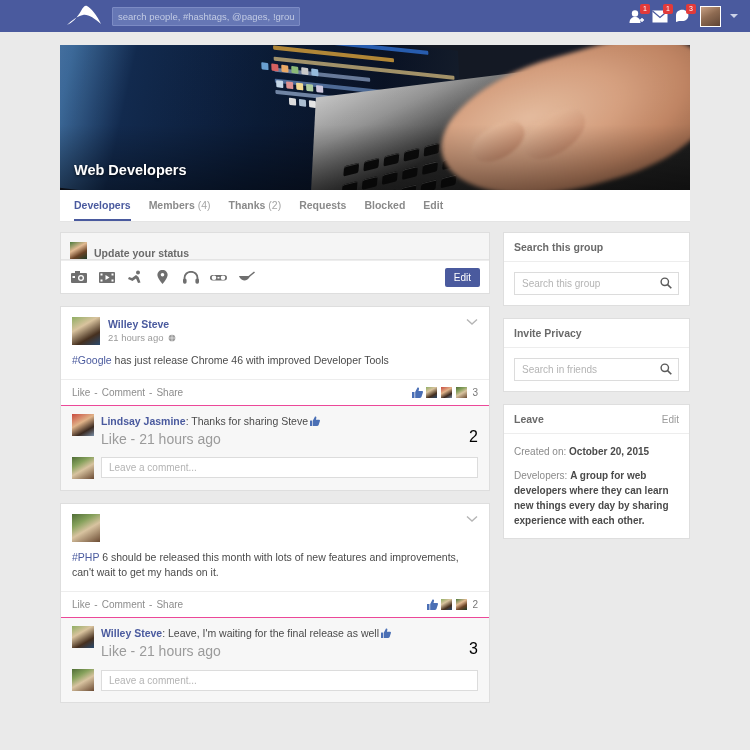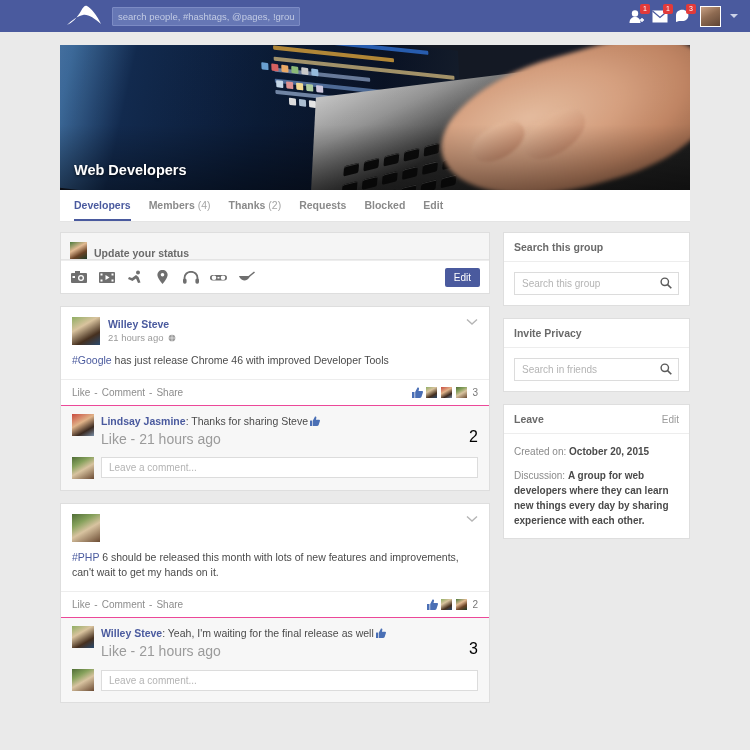--- a/index.html
+++ b/index.html
@@ -527,21 +527,21 @@
               <span class="mini av-b"></span>
               <span class="mini av-d"></span>
               <span class="n">2</span>
             </span>
           </div>
           <div class="cmt-area">
             <div class="cmt">
               <span class="av av-b"></span>
               <div class="cmt-main">
                 <div class="cmt-text">
-                  <span class="cmt-name">Willey Steve</span><span>: Yeah, I'm waiting for the final release as well</span><svg class="inline-thumb" viewBox="0 0 11 11">
+                  <span class="cmt-name">Willey Steve</span><span>: Leave, I'm waiting for the final release as well</span><svg class="inline-thumb" viewBox="0 0 11 11">
                       <path d="M0 5 h2.5 v6 H0 Z" fill="#4a6fb5"></path>
                       <path d="M3.2 5 L5.5 0.6 C6.6 0.4 7.2 1 7 2 L6.5 4 H10 C10.8 4 11.2 4.7 10.9 5.4 L9.6 9.6 C9.4 10.4 8.9 10.9 8 10.9 H3.2 Z" fill="#4a6fb5"></path>
                     </svg>
                 </div>
                 <div class="cmt-sub">
                   <span class="act">Like</span>
                   <span> - </span>
                   <span>21 hours ago</span>
                 </div>
               </div>
@@ -593,21 +593,21 @@
         <div class="card">
           <div class="w-head">
             <span>Leave</span>
             <span class="w-edit">Edit</span>
           </div>
           <div class="w-body">
             <div class="about-row">
               <span>Created on: </span><b>October 20, 2015</b>
             </div>
             <div class="about-row">
-              <span>Discussion: </span><b>A group for web developers where they can learn new things every day by sharing experience with each other.</b>
+              <span>Developers: </span><b>A group for web developers where they can learn new things every day by sharing experience with each other.</b>
             </div>
           </div>
         </div>
 
       </div>
     </div>
   </div>
 </div>
 
 </body></html>

